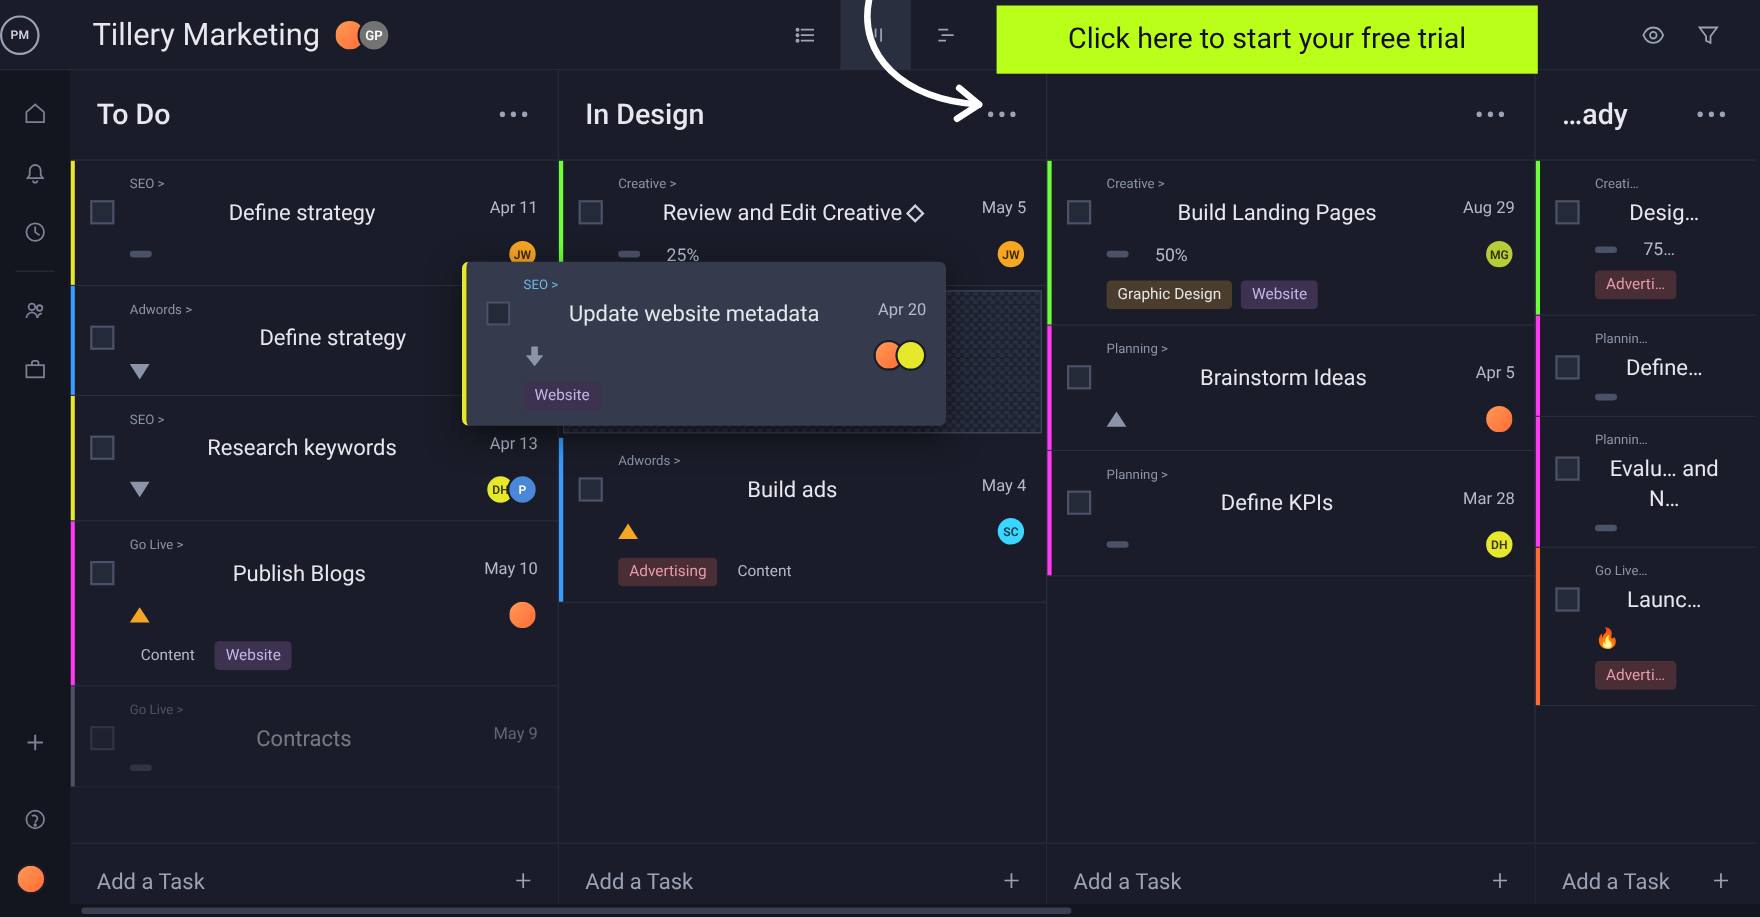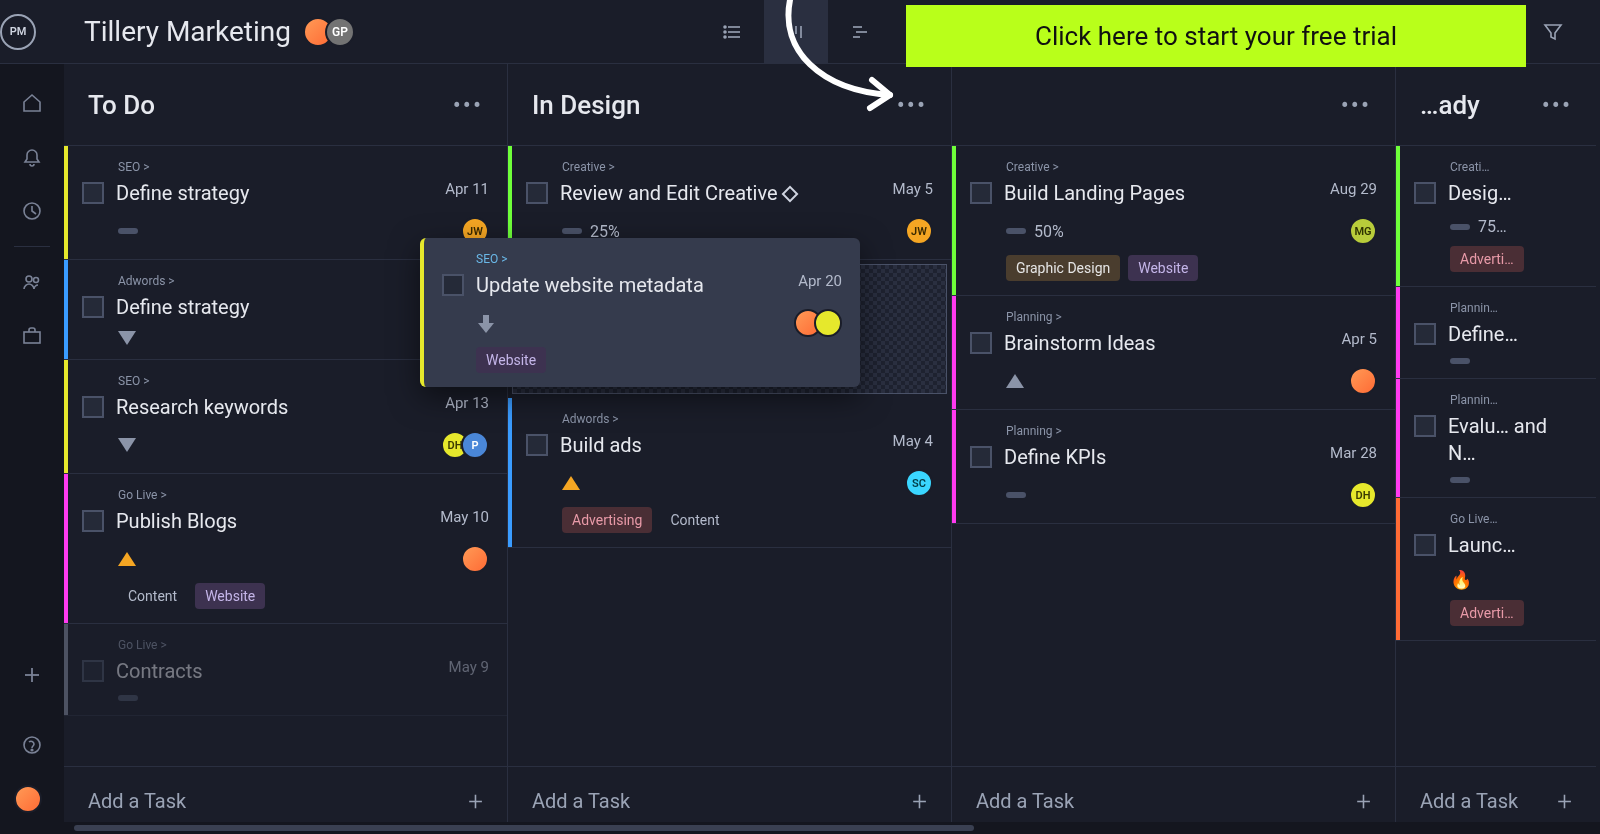--- a/index.html
+++ b/index.html
@@ -160,20 +160,21 @@
   .card-category {
     font-size: 12px;
     color: #8b94a8;
     margin-bottom: 6px;
     margin-left: 36px;
   }
   .card-title-row {
     display: flex;
     align-items: flex-start;
     gap: 12px;
+    text-align: center;
   }
   .card-checkbox {
     width: 22px; height: 22px;
     border: 2px solid #4a5268;
     background: #252a38;
     flex-shrink: 0;
     margin-top: 2px;
   }
   .card-title {
     font-size: 20px;
@@ -184,21 +185,21 @@
   .card-date {
     font-size: 15px;
     color: #b3bacb;
     white-space: nowrap;
   }
   .card-meta {
     display: flex;
     align-items: center;
     margin-top: 10px;
     margin-left: 36px;
-    gap: 8px;
+    gap: 24px;
   }
   .progress-bar {
     width: 20px; height: 6px;
     background: #4a5268;
     border-radius: 3px;
   }
   .progress-text { font-size: 16px; color: #b3bacb; }
   .priority-up {
     width: 0; height: 0;
     border-left: 9px solid transparent;
@@ -264,21 +265,21 @@
   }
   .dropzone {
     height: 130px;
     background: repeating-conic-gradient(#2a2f40 0% 25%, #1e2230 0% 50%) 0 0 / 8px 8px;
     border: 1px solid #4a5268;
     margin: 4px;
   }
   .cta-banner {
     position: absolute;
     left: 906px; top: 5px;
-    width: 620px;
+    width: 492px;
     height: 62px;
     background: #b9ff1a;
     color: #111;
     font-size: 26px;
     display: flex;
     align-items: center;
     justify-content: center;
     z-index: 60;
   }
   .arrow-annotation {

